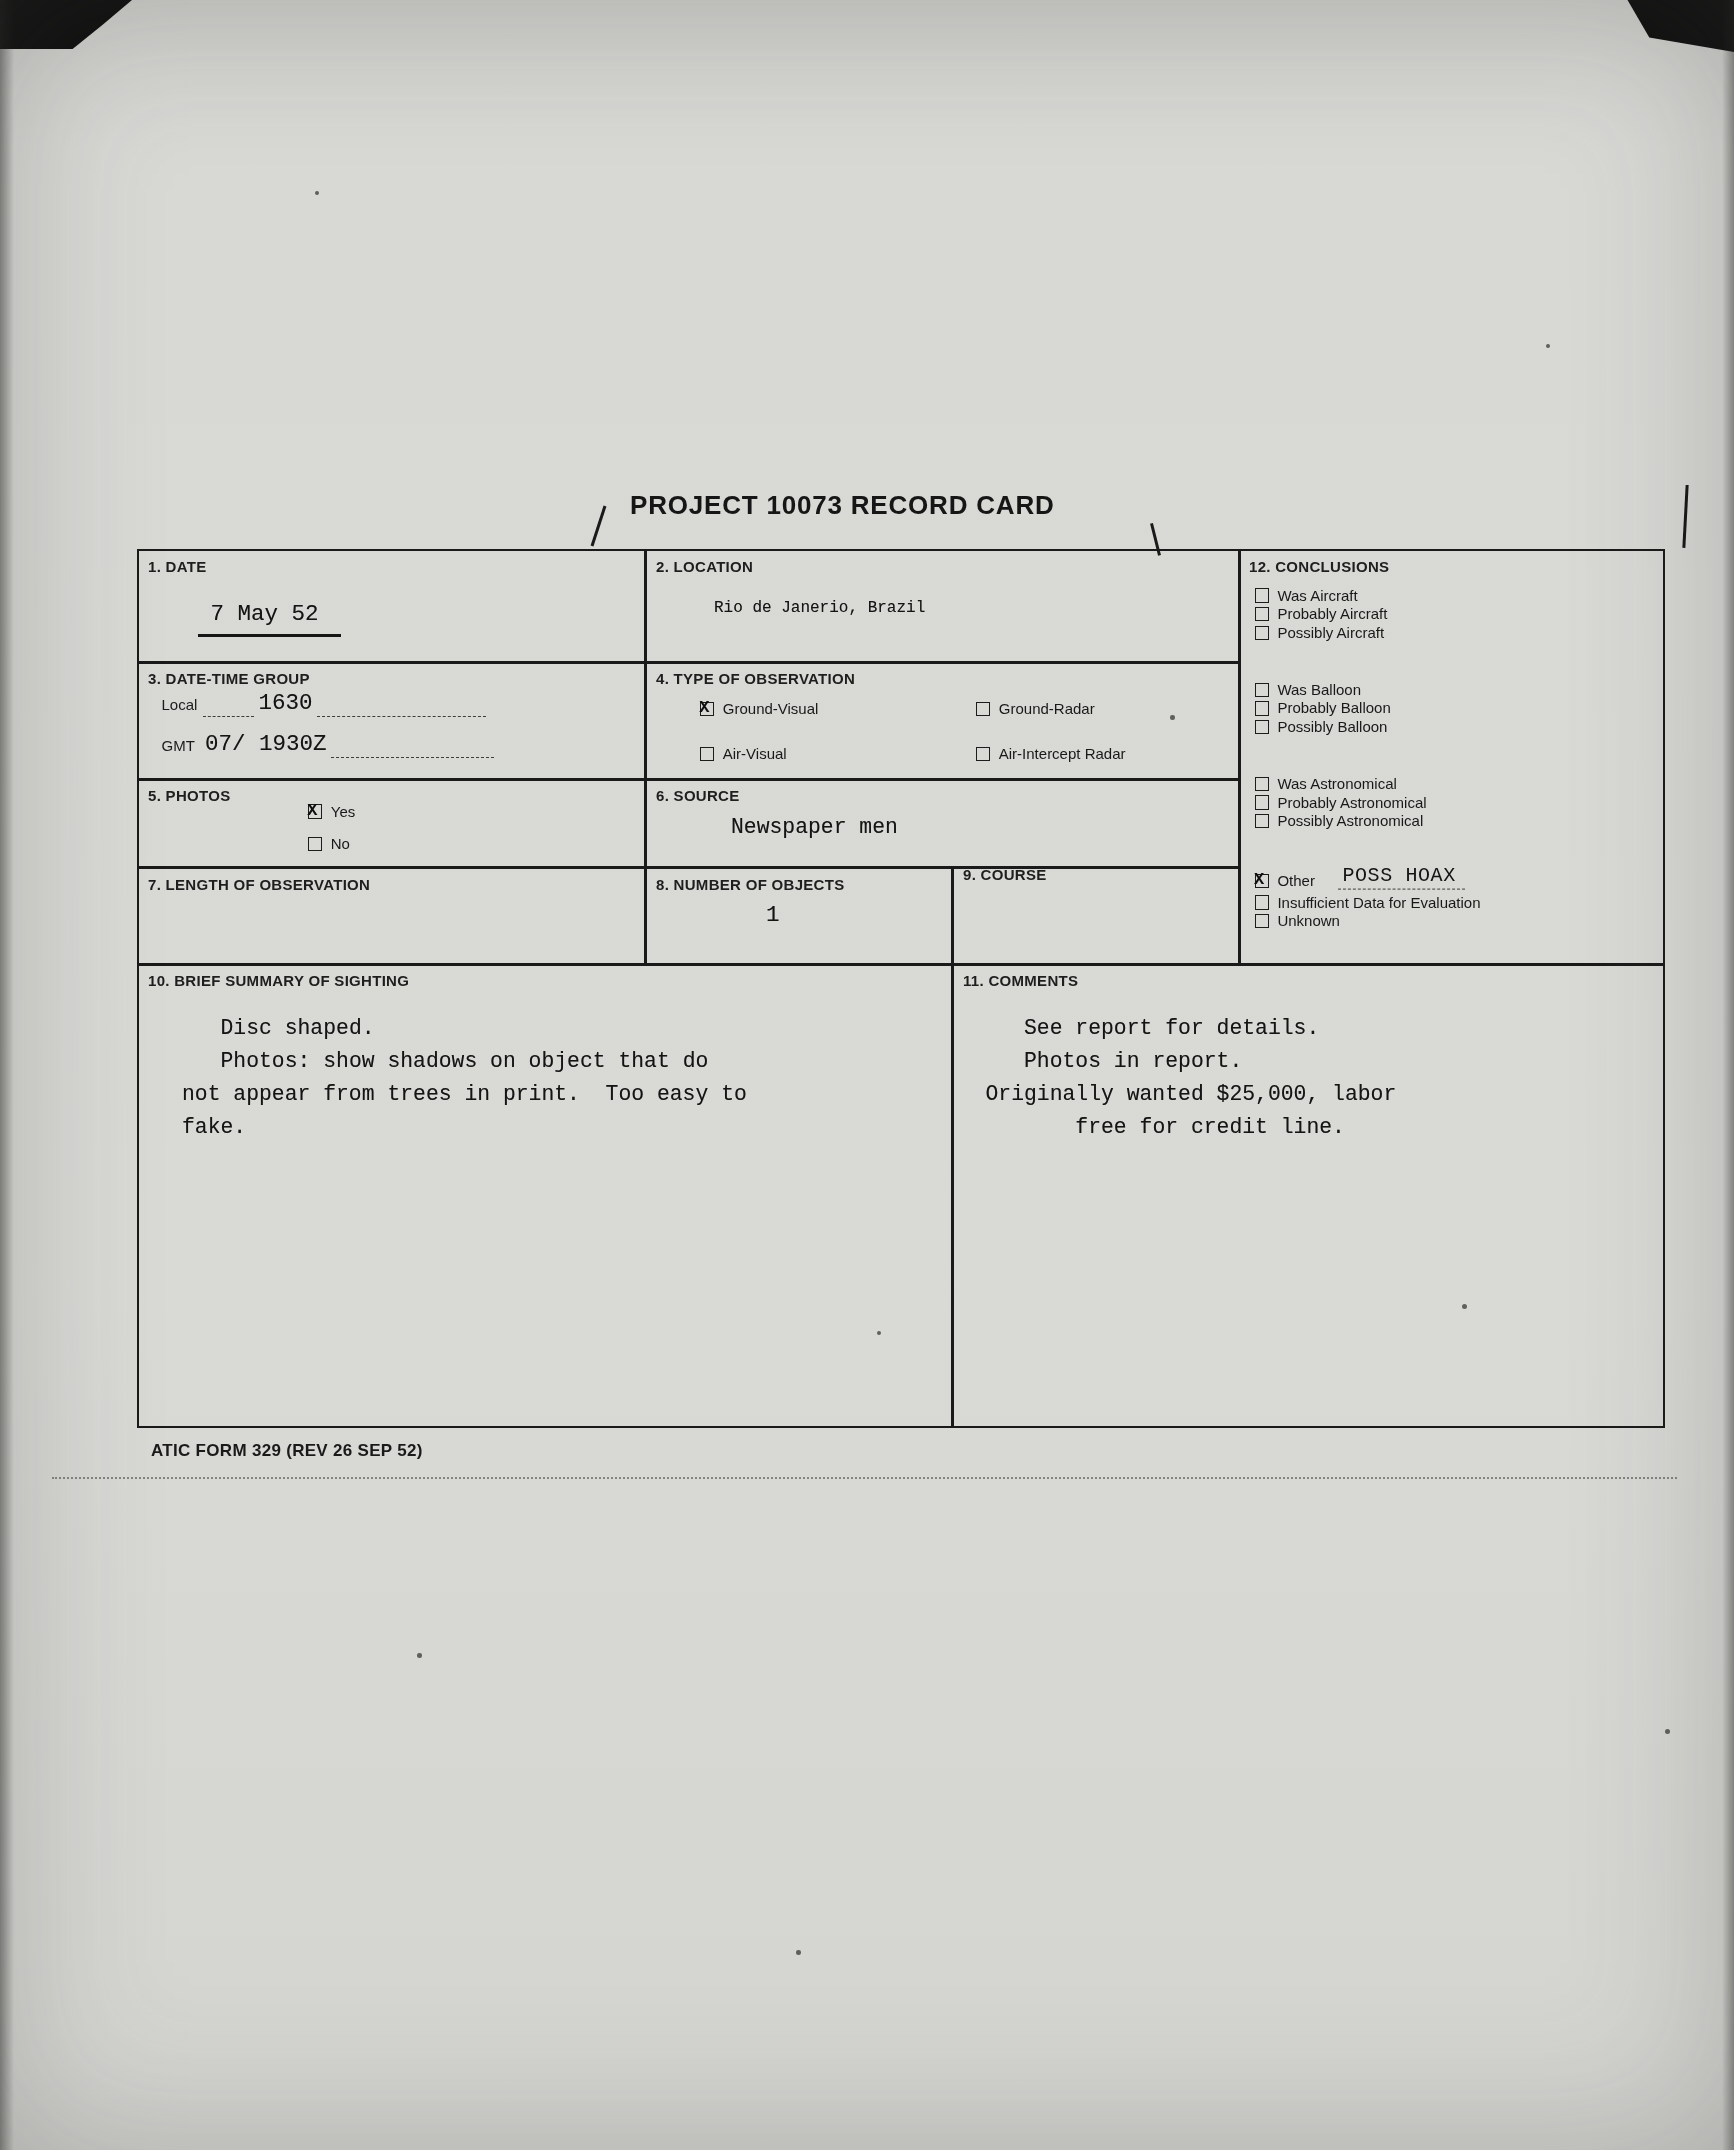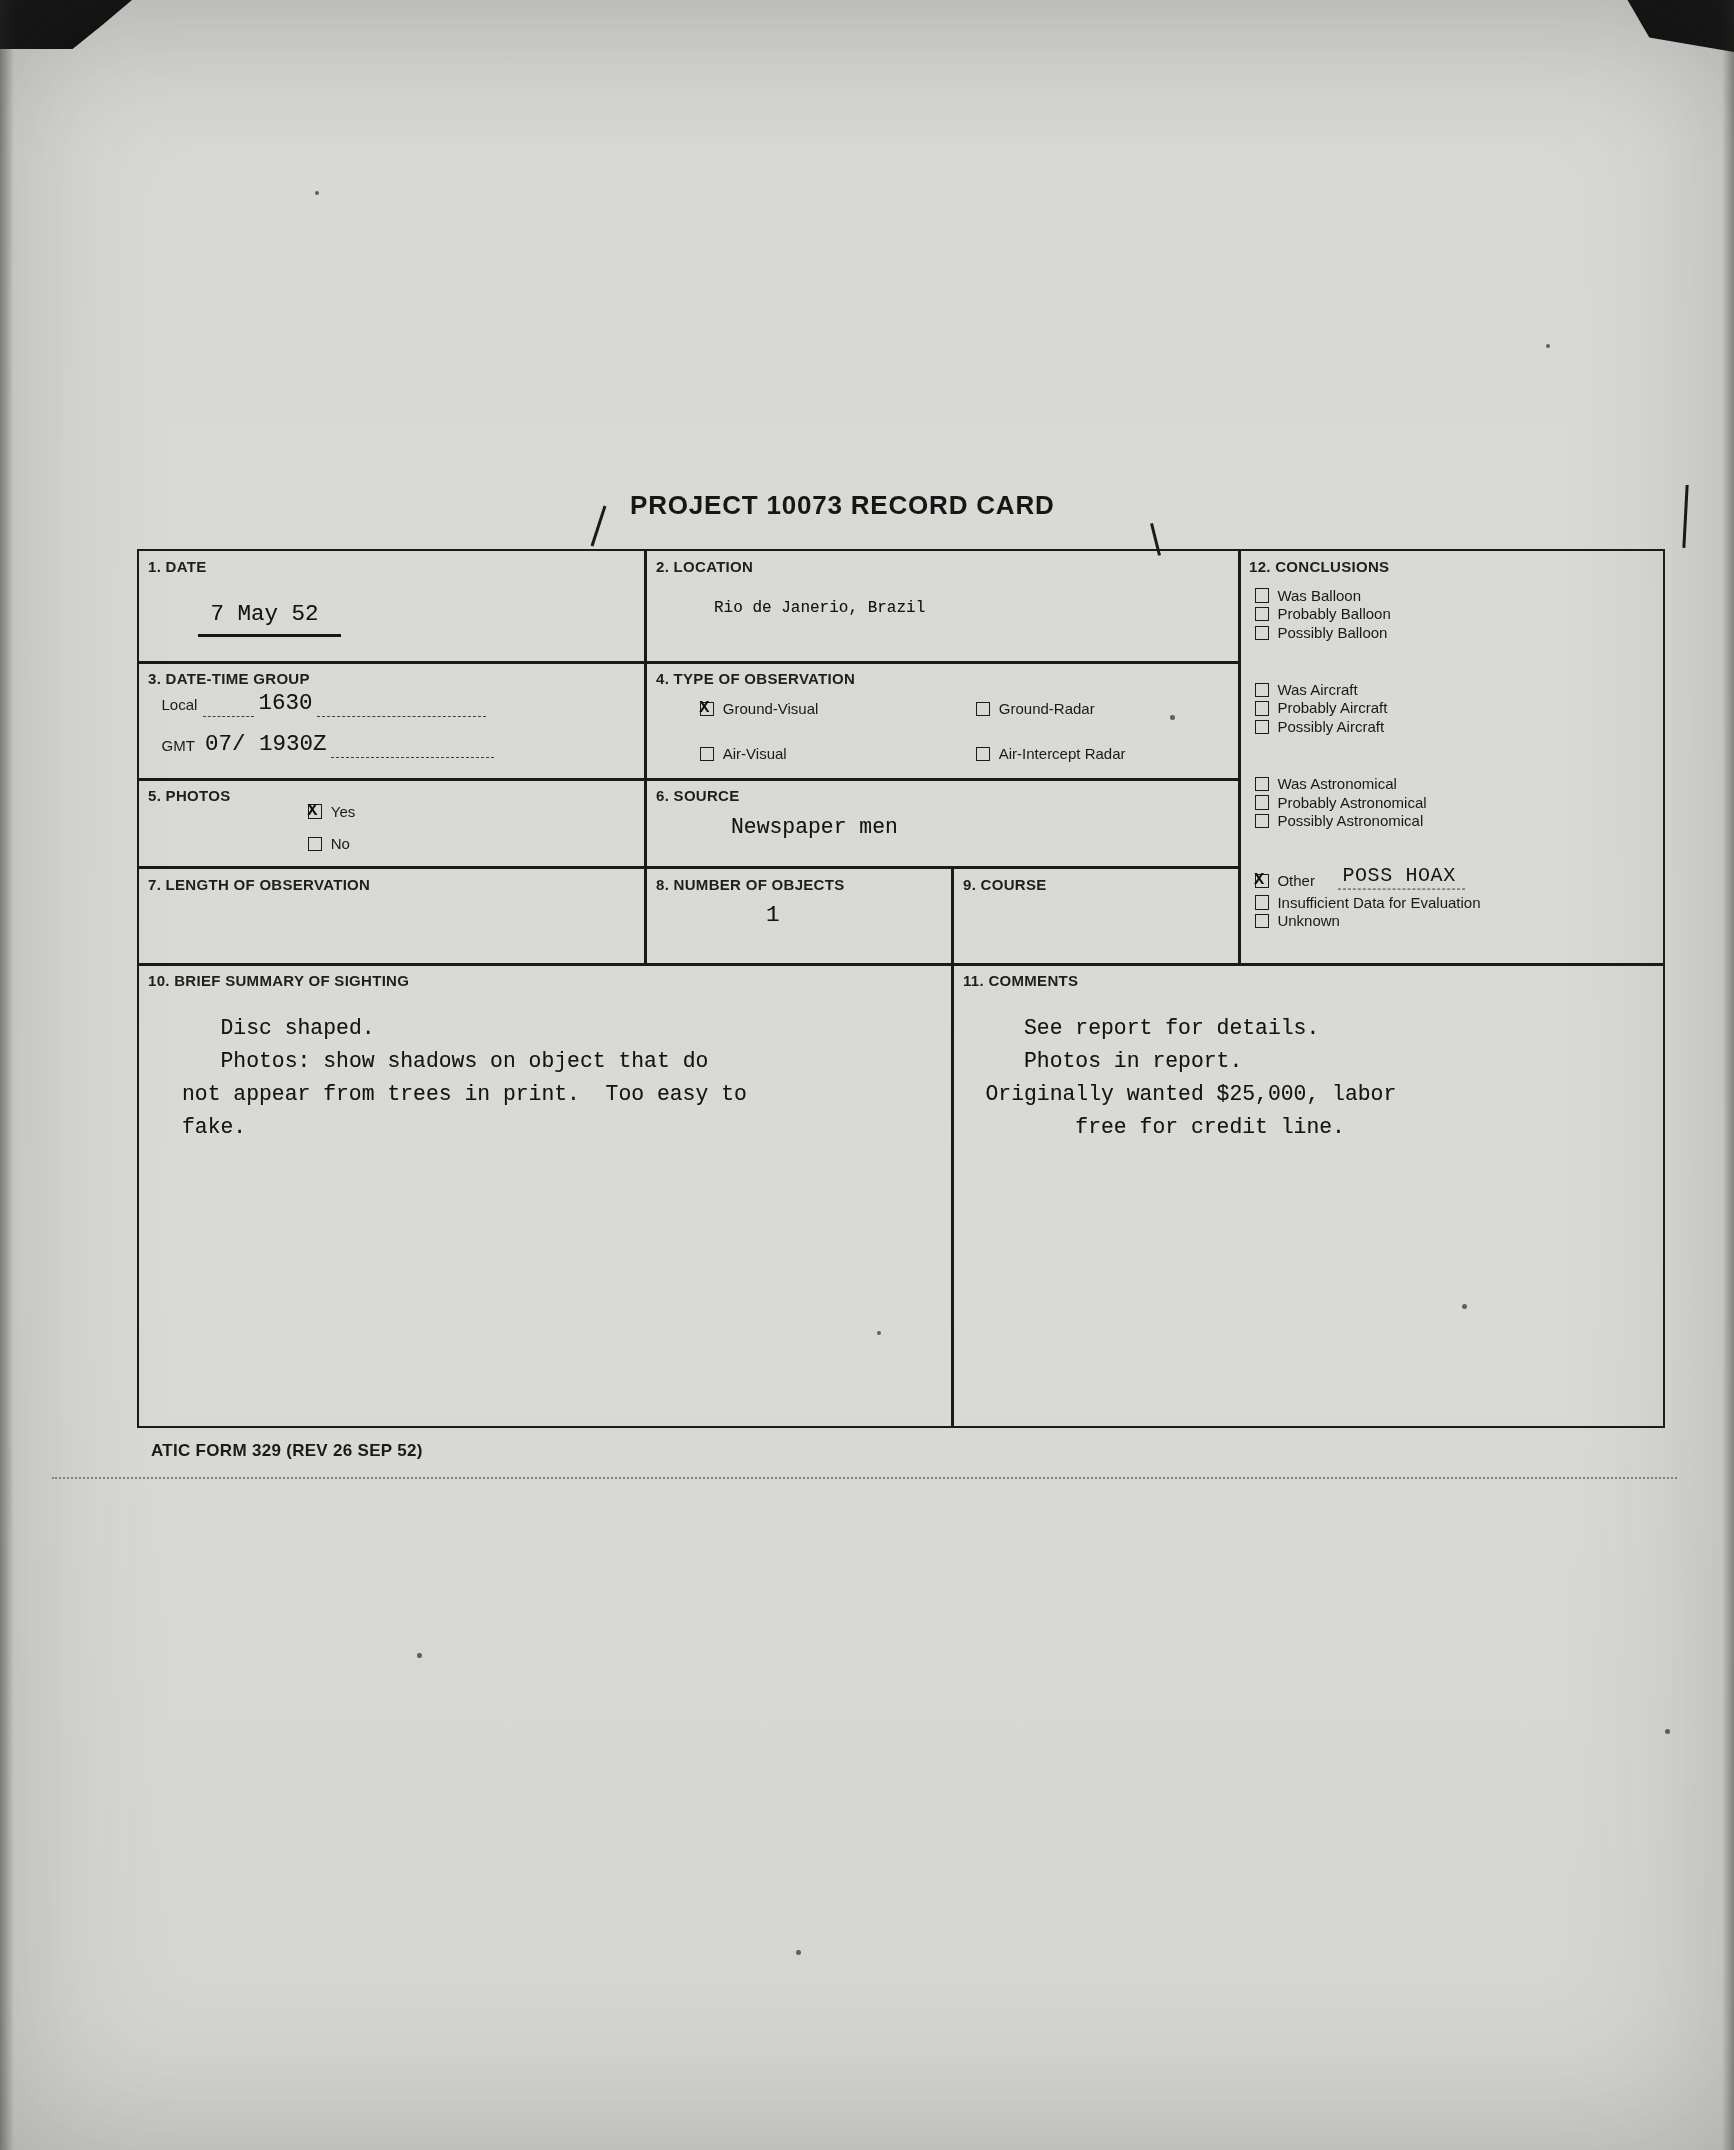--- a/index.html
+++ b/index.html
@@ -112,43 +112,43 @@
       <div class="flabel">2. LOCATION</div>
       <div class="typed loc-val">Rio de Janerio, Brazil</div>
     </div>
 
     <div class="cell" style="left:1101px;top:0;width:421px;height:412px;">
       <div class="flabel">12. CONCLUSIONS</div>
       <div class="conc-list">
         <div class="conc-group">
           <div class="opt">
             <span class="cb" data-checked="false"></span>
+            <span>Was Aircraft</span>
+          </div>
+          <div class="opt">
+            <span class="cb" data-checked="false"></span>
+            <span>Probably Aircraft</span>
+          </div>
+          <div class="opt">
+            <span class="cb" data-checked="false"></span>
+            <span>Possibly Aircraft</span>
+          </div>
+        </div>
+        <div class="conc-group">
+          <div class="opt">
+            <span class="cb" data-checked="false"></span>
             <span>Was Balloon</span>
           </div>
           <div class="opt">
             <span class="cb" data-checked="false"></span>
             <span>Probably Balloon</span>
           </div>
           <div class="opt">
             <span class="cb" data-checked="false"></span>
             <span>Possibly Balloon</span>
-          </div>
-        </div>
-        <div class="conc-group">
-          <div class="opt">
-            <span class="cb" data-checked="false"></span>
-            <span>Was Aircraft</span>
-          </div>
-          <div class="opt">
-            <span class="cb" data-checked="false"></span>
-            <span>Probably Aircraft</span>
-          </div>
-          <div class="opt">
-            <span class="cb" data-checked="false"></span>
-            <span>Possibly Aircraft</span>
           </div>
         </div>
         <div class="conc-group">
           <div class="opt">
             <span class="cb" data-checked="false"></span>
             <span>Was Astronomical</span>
           </div>
           <div class="opt">
             <span class="cb" data-checked="false"></span>
             <span>Probably Astronomical</span>
@@ -230,21 +230,21 @@
 
     <div class="cell" style="left:0;top:318px;width:505px;height:103px;">
       <div class="flabel">7. LENGTH OF OBSERVATION</div>
     </div>
 
     <div class="cell" style="left:508px;top:318px;width:304px;height:93px;">
       <div class="flabel">8. NUMBER OF OBJECTS</div>
       <div class="typed num-val">1</div>
     </div>
 
-    <div class="cell" style="left:815px;top:318px;width:284px;height:93px;">
+    <div class="cell" style="left:815px;top:308px;width:284px;height:93px;">
       <div class="flabel">9. COURSE</div>
     </div>
 
     <div class="cell" style="left:0;top:414px;width:812px;height:460px;">
       <div class="flabel">10. BRIEF SUMMARY OF SIGHTING</div>
       <div class="bodytext summary-text">   Disc shaped.
    Photos: show shadows on object that do
 not appear from trees in print.  Too easy to
 fake.</div>
     </div>

